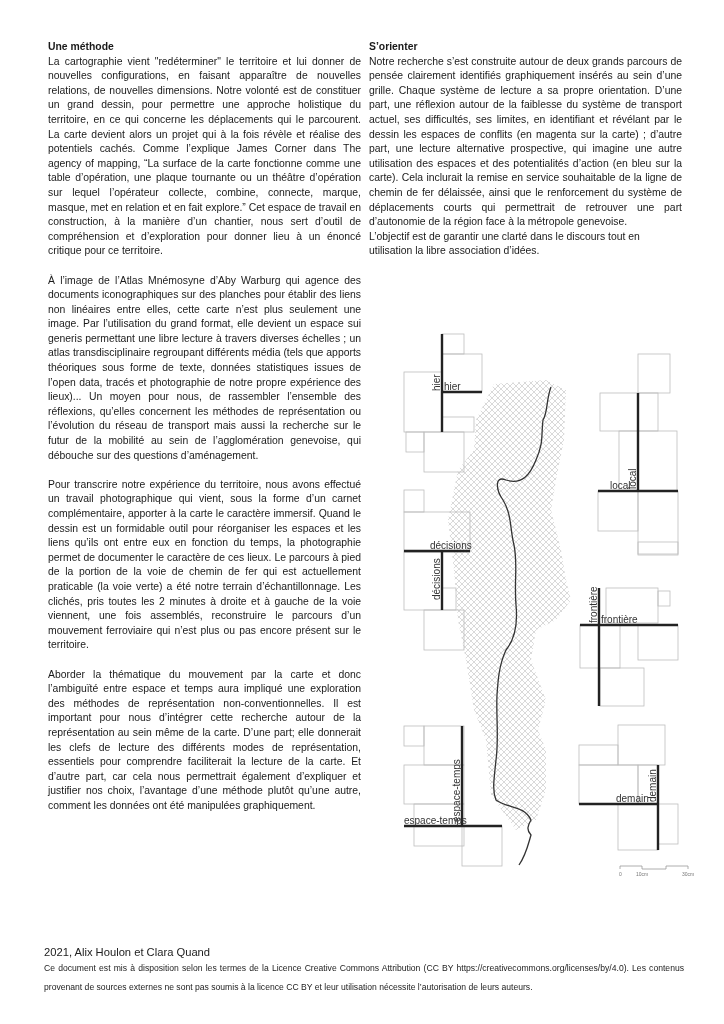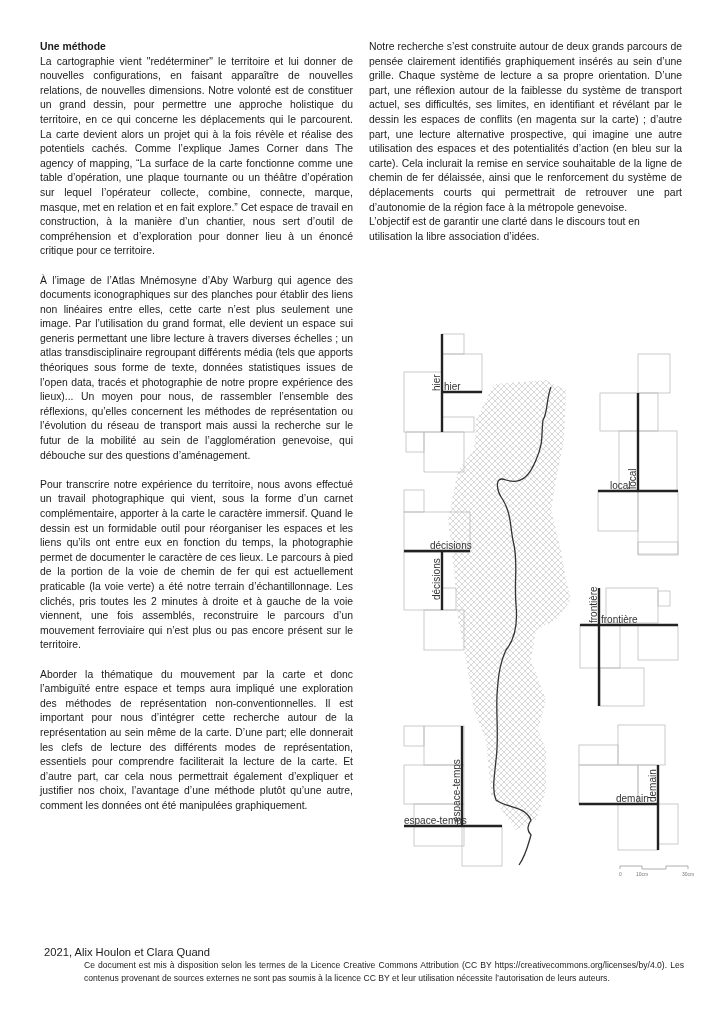--- a/index.html
+++ b/index.html
@@ -1,41 +1,42 @@
 <!DOCTYPE html>
 <html><head>
 <meta charset="utf-8">
 <style>
   html, body { margin: 0; padding: 0; background: #ffffff; }
   body { width: 724px; height: 1024px; position: relative; overflow: hidden;
          font-family: "Liberation Sans", sans-serif; color: #1a1a1a; }
   .col { position: absolute; font-size: 10.4px; line-height: 14.6px; }
-  .col-left { left: 40px; top: 40px; width: 313px; text-align: justify; }
+  .col-left { left: 48px; top: 40px; width: 313px; text-align: justify; }
   .col-right { left: 369px; top: 40px; width: 313px; }
   .heading { font-weight: bold; display: block; }
   .para { margin: 0 0 14.6px 0; }
   .justify { text-align: justify; }
   .diagram { position: absolute; left: 396px; top: 320px; width: 320px; height: 560px; }
   .footer { position: absolute; left: 44px; top: 946px; width: 640px; }
   .footer-title { font-size: 11.2px; line-height: 13px; color: #222; }
-  .footer-license { font-size: 8.6px; line-height: 13px; color: #222; text-align: justify; margin-left: 40px; }
+  .footer-license { font-size: 8.6px; line-height: 19px; color: #222; text-align: justify; }
   svg text { font-family: "Liberation Sans", sans-serif; }
 </style>
 </head>
 <body>
 
 <div class="col col-left">
   <span class="heading">Une méthode</span>
   <p class="para">La cartographie vient "redéterminer" le territoire et lui donner de nouvelles configurations, en faisant apparaître de nouvelles relations, de nouvelles dimensions. Notre volonté est de constituer un grand dessin, pour permettre une approche holistique du territoire, en ce qui concerne les déplacements qui le parcourent. La carte devient alors un projet qui à la fois révèle et réalise des potentiels cachés. Comme l’explique James Corner dans The agency of mapping, “La surface de la carte fonctionne comme une table d’opération, une plaque tournante ou un théâtre d’opération sur lequel l’opérateur collecte, combine, connecte, marque, masque, met en relation et en fait explore.” Cet espace de travail en construction, à la manière d’un chantier, nous sert d’outil de compréhension et d’exploration pour donner lieu à un énoncé critique pour ce territoire.</p>
   <p class="para">À l’image de l’Atlas Mnémosyne d’Aby Warburg qui agence des documents iconographiques sur des planches pour établir des liens non linéaires entre elles, cette carte n’est plus seulement une image. Par l’utilisation du grand format, elle devient un espace sui generis permettant une libre lecture à travers diverses échelles ; un atlas transdisciplinaire regroupant différents média (tels que apports théoriques sous forme de texte, données statistiques issues de l’open data, tracés et photographie de notre propre expérience des lieux)... Un moyen pour nous, de rassembler l’ensemble des réflexions, qu’elles concernent les méthodes de représentation ou l’évolution du réseau de transport mais aussi la recherche sur le futur de la mobilité au sein de l’agglomération genevoise, qui débouche sur des questions d’aménagement.</p>
   <p class="para">Pour transcrire notre expérience du territoire, nous avons effectué un travail photographique qui vient, sous la forme d’un carnet complémentaire, apporter à la carte le caractère immersif. Quand le dessin est un formidable outil pour réorganiser les espaces et les liens qu’ils ont entre eux en fonction du temps, la photographie permet de documenter le caractère de ces lieux. Le parcours à pied de la portion de la voie de chemin de fer qui est actuellement praticable (la voie verte) a été notre terrain d’échantillonnage. Les clichés, pris toutes les 2 minutes à droite et à gauche de la voie viennent, une fois assemblés, reconstruire le parcours d’un mouvement ferroviaire qui n’est plus ou pas encore présent sur le territoire.</p>
   <p class="para">Aborder la thématique du mouvement par la carte et donc l’ambiguïté entre espace et temps aura impliqué une exploration des méthodes de représentation non-conventionnelles. Il est important pour nous d’intégrer cette recherche autour de la représentation au sein même de la carte. D’une part; elle donnerait les clefs de lecture des différents modes de représentation, essentiels pour comprendre faciliterait la lecture de la carte. Et d’autre part, car cela nous permettrait également d’expliquer et justifier nos choix, l’avantage d’une méthode plutôt qu’une autre, comment les données ont été manipulées graphiquement.</p>
 </div>
 
 <div class="col col-right">
+  <span class="heading">S’orienter</span>
   <div class="justify">Notre recherche s’est construite autour de deux grands parcours de pensée clairement identifiés graphiquement insérés au sein d’une grille. Chaque système de lecture a sa propre orientation. D’une part, une réflexion autour de la faiblesse du système de transport actuel, ses difficultés, ses limites, en identifiant et révélant par le dessin les espaces de conflits (en magenta sur la carte) ; d’autre part, une lecture alternative prospective, qui imagine une autre utilisation des espaces et des potentialités d’action (en bleu sur la carte). Cela inclurait la remise en service souhaitable de la ligne de chemin de fer délaissée, ainsi que le renforcement du système de déplacements courts qui permettrait de retrouver une part d’autonomie de la région face à la métropole genevoise.</div>
   <div>L’objectif est de garantir une clarté dans le discours tout en utilisation la libre association d’idées.</div>
 </div>
 
 <div class="diagram">
   <svg width="320" height="560" viewBox="0 0 320 560" xmlns="http://www.w3.org/2000/svg">
     <defs>
       <pattern id="hatch" width="6" height="6" patternUnits="userSpaceOnUse">
         <path d="M0,0 L6,6 M6,0 L0,6" stroke="#c8c8c8" stroke-width="0.7" fill="none"></path>
       </pattern>

